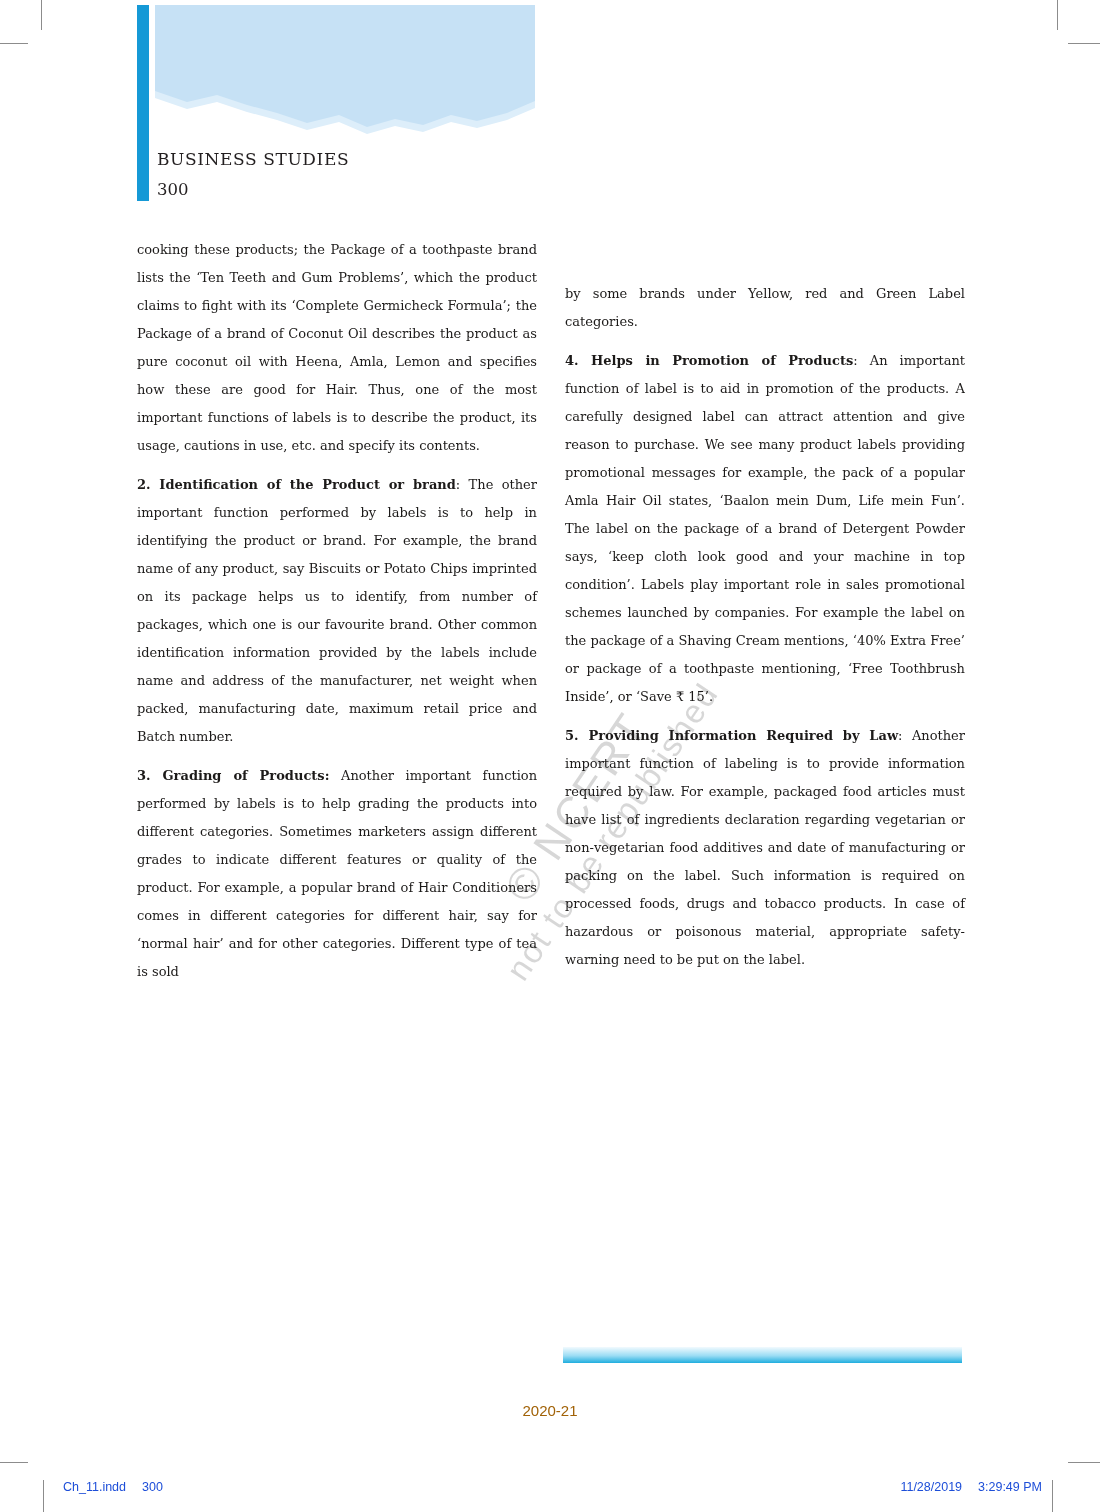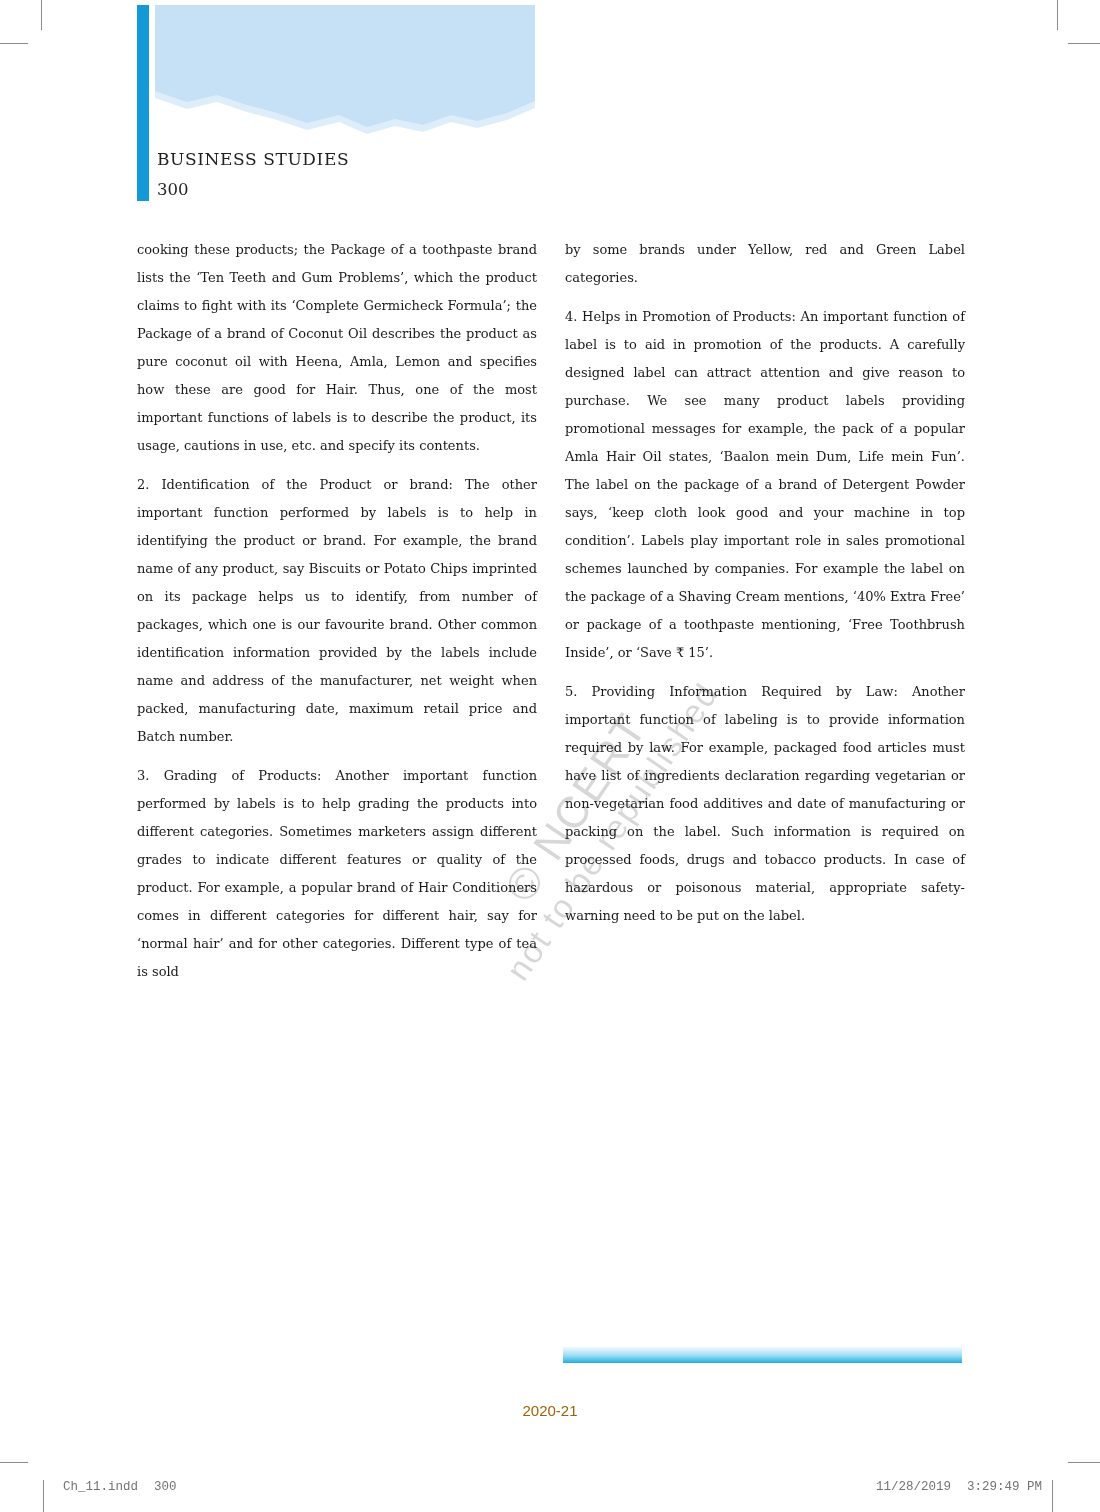--- a/index.html
+++ b/index.html
@@ -16,42 +16,42 @@
 
   
   .banner{position:absolute;left:155px;top:5px;width:380px;height:140px;}
 
   .header-title{position:absolute;left:157px;top:149px;font-size:17px;letter-spacing:0.6px;color:#231f20;}
   .page-num{position:absolute;left:157px;top:180px;font-size:16.5px;color:#231f20;}
 
   
   .col{position:absolute;top:236px;width:400px;text-align:justify;font-size:13px;line-height:28px;color:#1c1a19;}
   .col.left{left:137px;}
-  .col.right{left:565px;}
+  .col.right{left:565px;margin-top:44px;}
   .col p{margin:0 0 11px 0;}
-  .col p b{font-weight:normal;}
+  .col p b{font-weight:bold;}
   .col p.indent{text-indent:36px;}
 
   
   .watermark{position:absolute;left:424px;top:988px;width:470px;
              transform:rotate(-56deg);transform-origin:0 0;
              color:rgba(130,130,130,0.32);font-family:"Liberation Sans", sans-serif;
              text-align:center;pointer-events:none;}
   .watermark .l1{display:block;font-size:44px;letter-spacing:3px;}
   .watermark .l2{display:block;font-size:33px;letter-spacing:2px;}
 
   
   .divider{position:absolute;left:563px;top:1347px;width:399px;height:16px;
            background:linear-gradient(to bottom,#f2fafe 0%,#9adcf4 55%,#1fadde 100%);}
 
   .edition{position:absolute;left:0;top:1402px;width:1100px;text-align:center;
            font-family:"Liberation Sans", sans-serif;font-size:15px;color:#a16207;}
 
-  .footer{position:absolute;top:1480px;font-family:Liberation Mono, monospace;
-          font-size:12.5px;color:#737373;}
+  .footer{position:absolute;top:1480px;font-family:Liberation Sans, sans-serif;
+          font-size:12.5px;color:#1d4ed8;}
   .footer.fleft{left:63px;}
   .footer.fright{right:58px;}
   .footer .gap{display:inline-block;width:16px;}
 </style>
 </head>
 <body>
 
 <div class="page">
 
   <div class="crop v" style="left:41px;top:0;height:30px;"></div>

